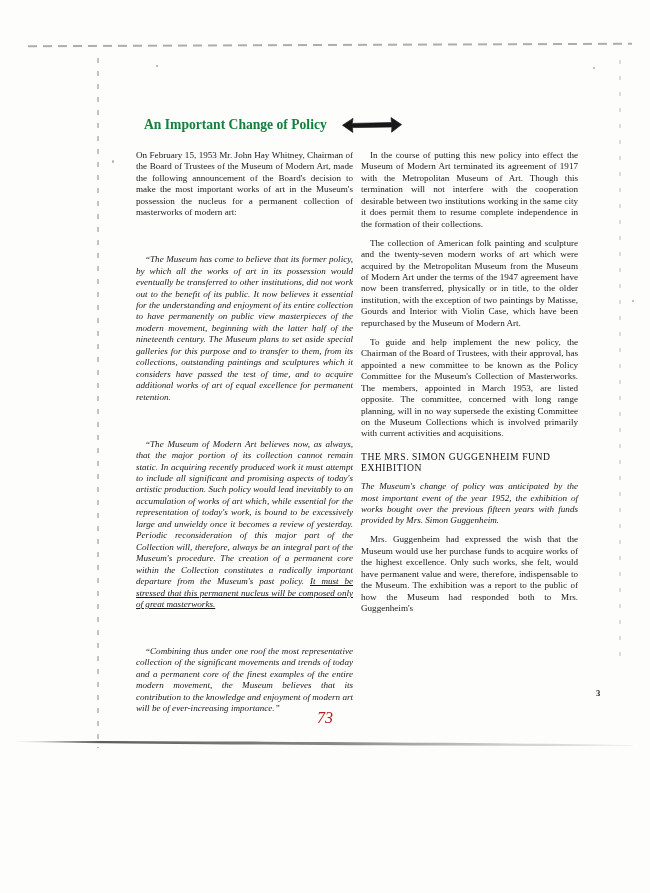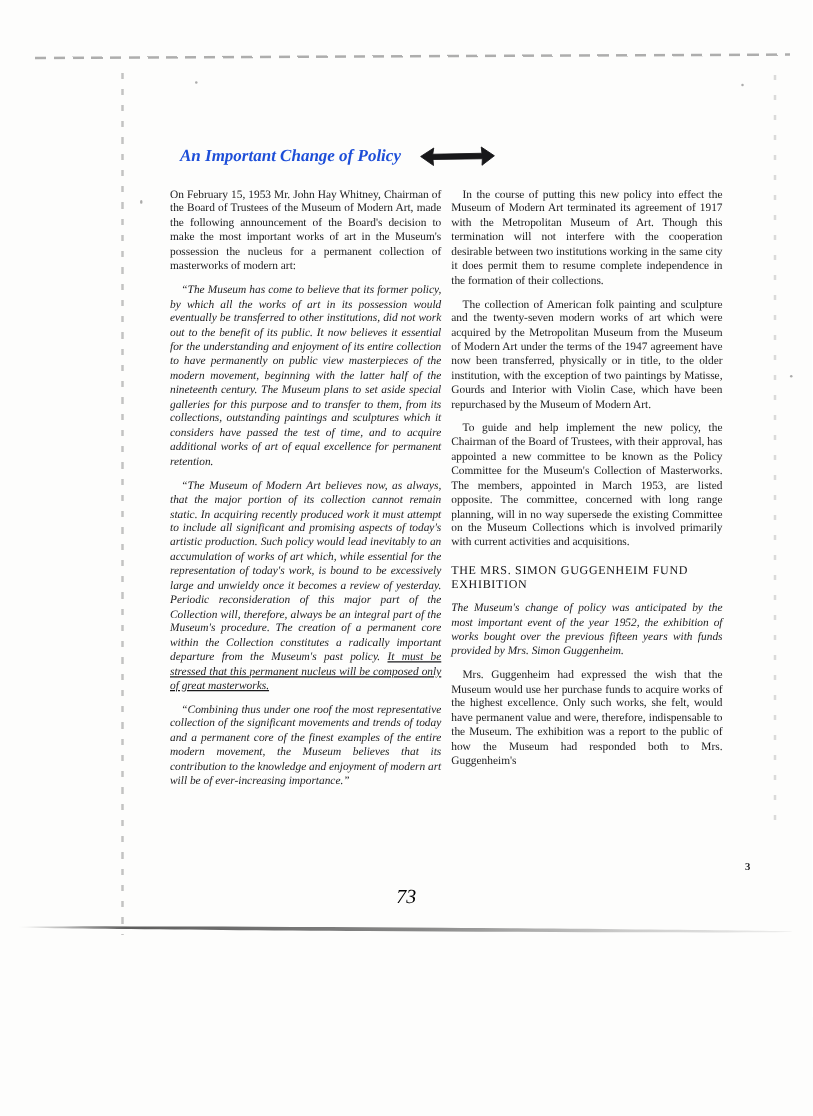--- a/index.html
+++ b/index.html
@@ -94,24 +94,23 @@
   
   .section-title-row {
     position: absolute;
     left: 144px;
     top: 116px;
     display: flex;
     align-items: center;
     gap: 14px;
   }
   .section-title {
-    font-style: italic;
     font-weight: bold;
     font-size: 13.6px;
-    color: #1d4ed8;
+    color: #15803d;
     white-space: nowrap;
   }
   .annot-arrow { display: block; }
 
   
   .columns {
     position: absolute;
     left: 136px;
     top: 150px;
     width: 452px;
@@ -126,20 +125,21 @@
     font-size: 9.1px;
     line-height: 11.45px;
     text-align: justify;
     color: #1a1a1c;
     font-family: "Liberation Serif", serif;
   }
   p.indent { text-indent: 9px; }
   p.quote {
     font-style: italic;
     text-indent: 9px;
+    margin-top: 28px;
   }
   .heading {
     margin: 0;
     padding-top: 11px;
     font-size: 9.6px;
     line-height: 11.6px;
     letter-spacing: 0.55px;
     color: #121214;
     text-align: left;
     font-family: Liberation Serif, serif;
@@ -152,21 +152,21 @@
 
   
   .folio {
     position: absolute;
     left: 0;
     top: 709px;
     width: 650px;
     text-align: center;
     font-style: italic;
     font-size: 16px;
-    color: #000000;
+    color: #b91c1c;
   }
   .corner-num {
     position: absolute;
     left: 596px;
     top: 688px;
     font-size: 8.6px;
     font-weight: bold;
     color: #1d1d1f;
   }
 </style>

